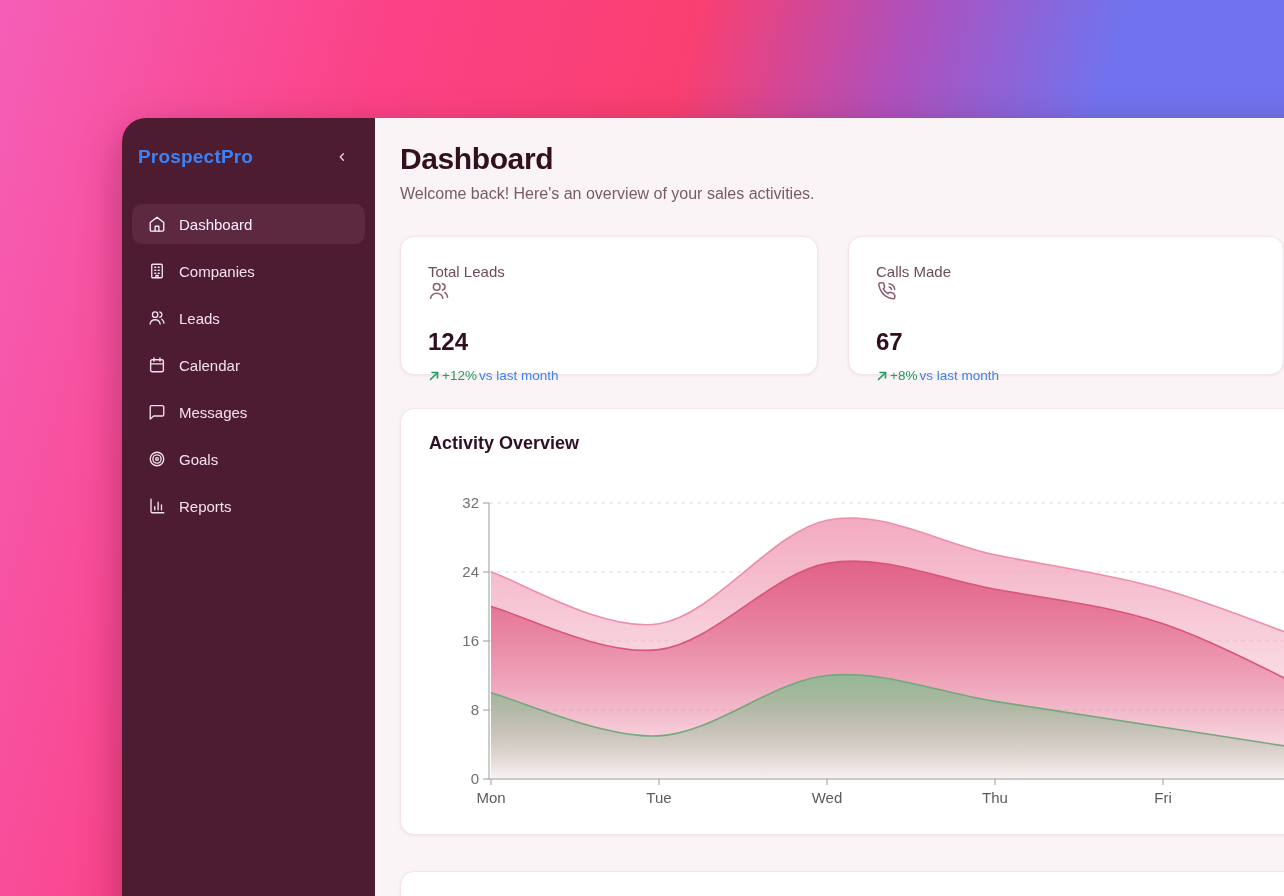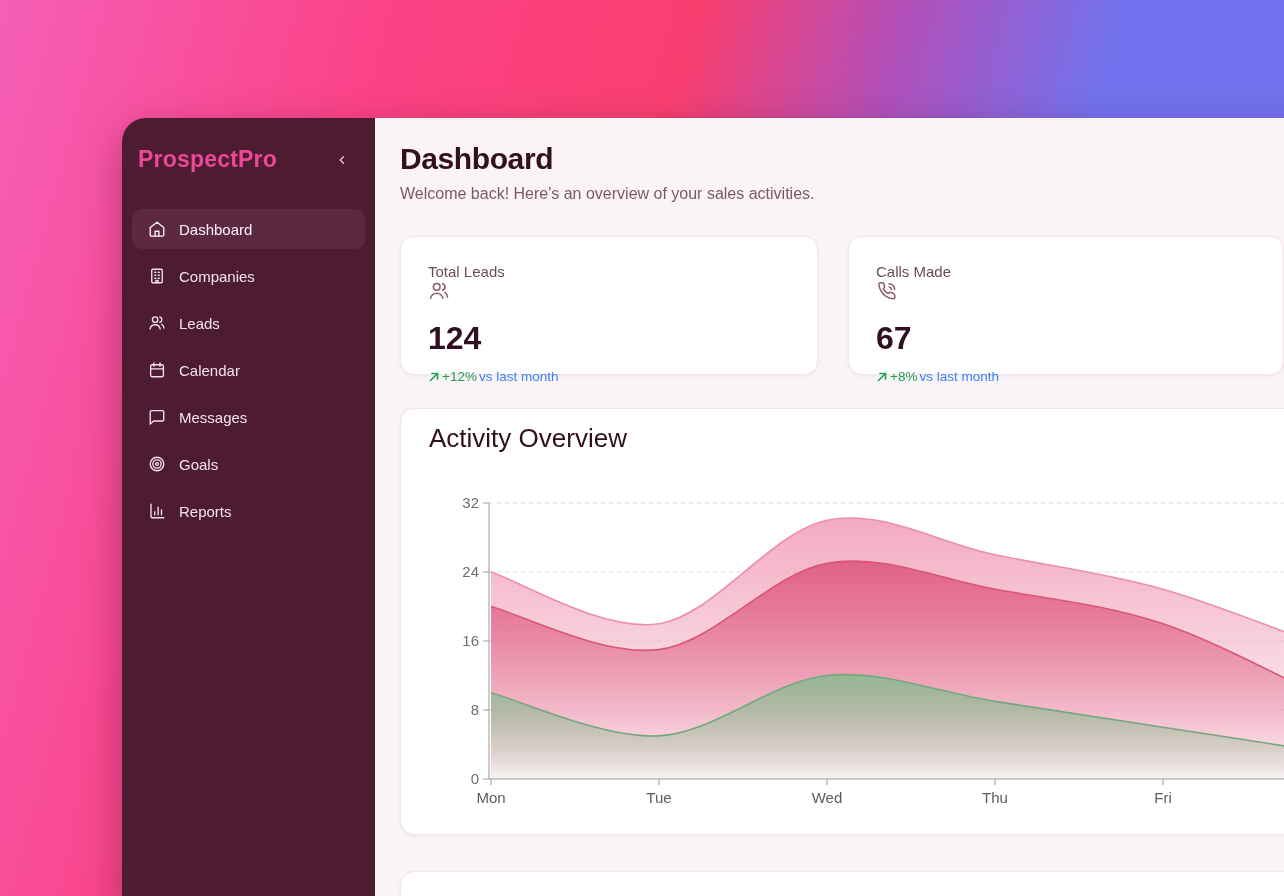--- a/index.html
+++ b/index.html
@@ -10,21 +10,21 @@
     position:relative;
   }
   .app {
     position:absolute; left:122px; top:118px; width:1218px; height:800px;
     display:flex; border-radius:24px 0 0 0; overflow:hidden;
     box-shadow:0 14px 40px rgba(60,8,35,.35);
   }
   
   .sidebar { width:253px; flex:0 0 253px; background:#4e1c31; color:#f2e3eb; position:relative; }
   .brand-row { display:flex; align-items:center; justify-content:space-between; padding:28px 22px 0 16px; }
-  .brand { font-size:23px; font-weight:bold; color:#ec4899; letter-spacing:.2px; }
+  .brand { font-size:19px; font-weight:bold; color:#3b82f6; letter-spacing:.2px; }
   .collapse-btn { width:22px; height:22px; display:flex; align-items:center; justify-content:center;
     color:#e9d3de; cursor:pointer; background:none; border:none; }
   .nav { margin-top:36px; padding:0 10px; display:flex; flex-direction:column; gap:7px; }
   .nav-item { display:flex; align-items:center; height:40px; padding:0 16px; border-radius:10px;
     cursor:pointer; color:#f2e3eb; }
   .nav-item.active { background:#5d2940; color:#fbf2f7; }
   .nav-icon { width:18px; height:18px; display:inline-flex; flex:0 0 18px; }
   .nav-icon svg { width:18px; height:18px; }
   .nav-label { margin-left:13px; font-size:15px; }
   
@@ -35,28 +35,28 @@
   .card { background:#fff; border:1px solid #f4e4eb; border-radius:14px;
     box-shadow:0 1px 3px rgba(90,30,55,.07); position:absolute; }
   .stat-card { top:118px; height:139px; padding:26px 27px; }
   .stat-card.c1 { left:25px;  width:418px; }
   .stat-card.c2 { left:473px; width:436px; }
   .stat-card.c3 { left:908px; width:300px; }
   .stat-top { display:flex; justify-content:space-between; align-items:flex-start;flex-direction:column; }
   .stat-label { font-size:15px; color:#6d4c5a; }
   .stat-icon { color:#8b5f71; width:22px; height:22px; }
   .stat-icon svg { width:22px; height:22px; }
-  .stat-value { font-size:32px; font-weight:bold; color:#2f0f20; margin-top:18px; }
+  .stat-value { font-size:24px; font-weight:bold; color:#2f0f20; margin-top:26px; }
   .stat-trend { margin-top:12px; font-size:13.5px; display:flex; align-items:center; gap:2px; }
   .trend-arrow { color:#1ea05a; width:12px; height:12px; display:inline-flex; }
   .trend-arrow svg { width:12px; height:12px; }
   .trend-delta { color:#1ea05a; }
   .trend-note { color:#3b82f6; }
   .chart-card { left:25px; top:290px; width:940px; height:427px; }
-  .chart-title { position:absolute; left:28px; top:14px; font-size:26px; font-weight:normal; color:#2f1021; }
+  .chart-title { position:absolute; left:28px; top:24px; font-size:18px; font-weight:bold; color:#2f1021; }
   .chart-wrap { position:absolute; left:55px; top:82px; width:885px; height:335px; }
   .bottom-card { left:25px; top:753px; width:940px; height:160px; border-radius:14px; }
   svg text { font-family:"Liberation Sans", sans-serif; }
 </style>
 </head>
 <body>
 
 <div class="app">
 
   <aside class="sidebar">

